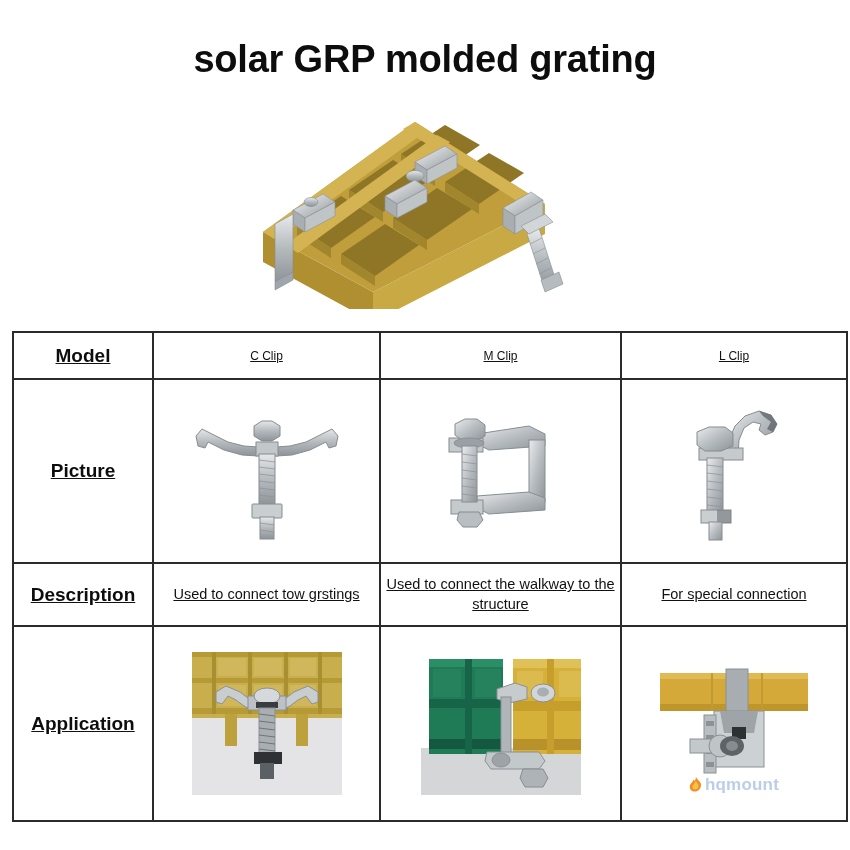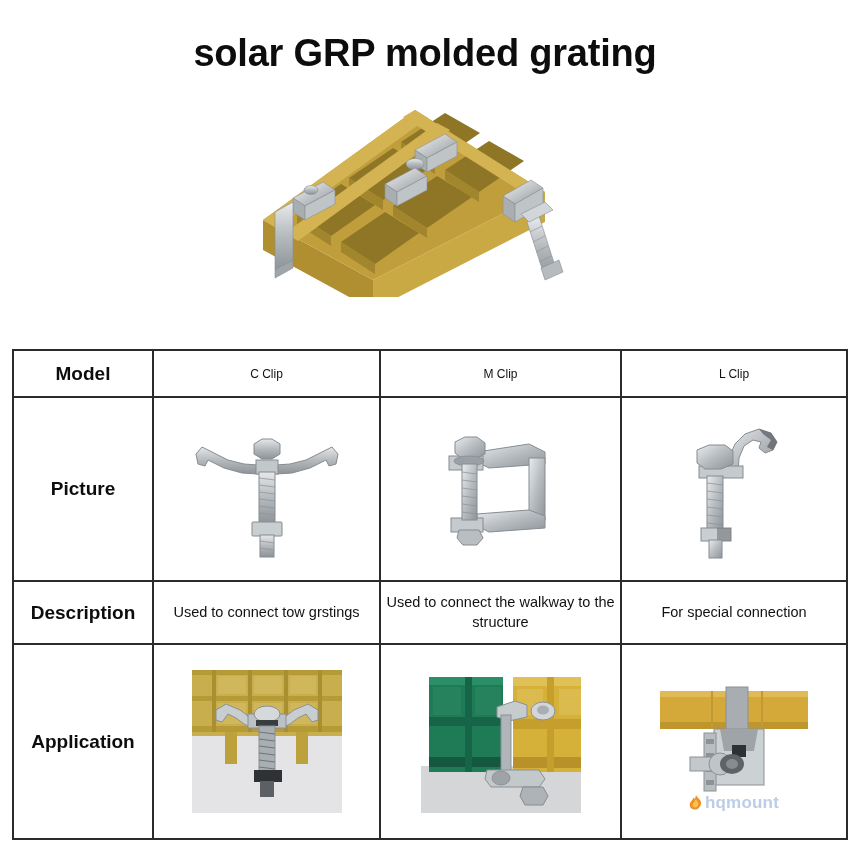--- a/index.html
+++ b/index.html
@@ -16,21 +16,21 @@
     position: relative;
   }
 
   
   .page-title {
     text-align: center;
     font-size: 38px;
     font-weight: bold;
     letter-spacing: -0.2px;
     color: #0d0d0d;
-    margin: 0;
+    margin: 6px;
     padding-top: 34px;
     line-height: 1;
   }
 
   
   .hero {
     width: 850px;
     height: 225px;
     position: relative;
   }
@@ -39,25 +39,26 @@
     left: 245px;
     top: 0;
     width: 330px;
     height: 225px;
   }
 
   
   .spec-table {
     position: absolute;
     left: 12px;
-    top: 349px;
+    top: 331px;
     width: 826px;
     height: 491px;
     border-collapse: collapse;
     table-layout: fixed;
+    text-decoration: underline;
   }
   .spec-table td {
     border: 2px solid #2b2b2b;
     text-align: center;
     vertical-align: middle;
     padding: 0;
   }
   .col-label { width: 138px; }
   .col-c     { width: 225px; }
   .col-m     { width: 239px; }

